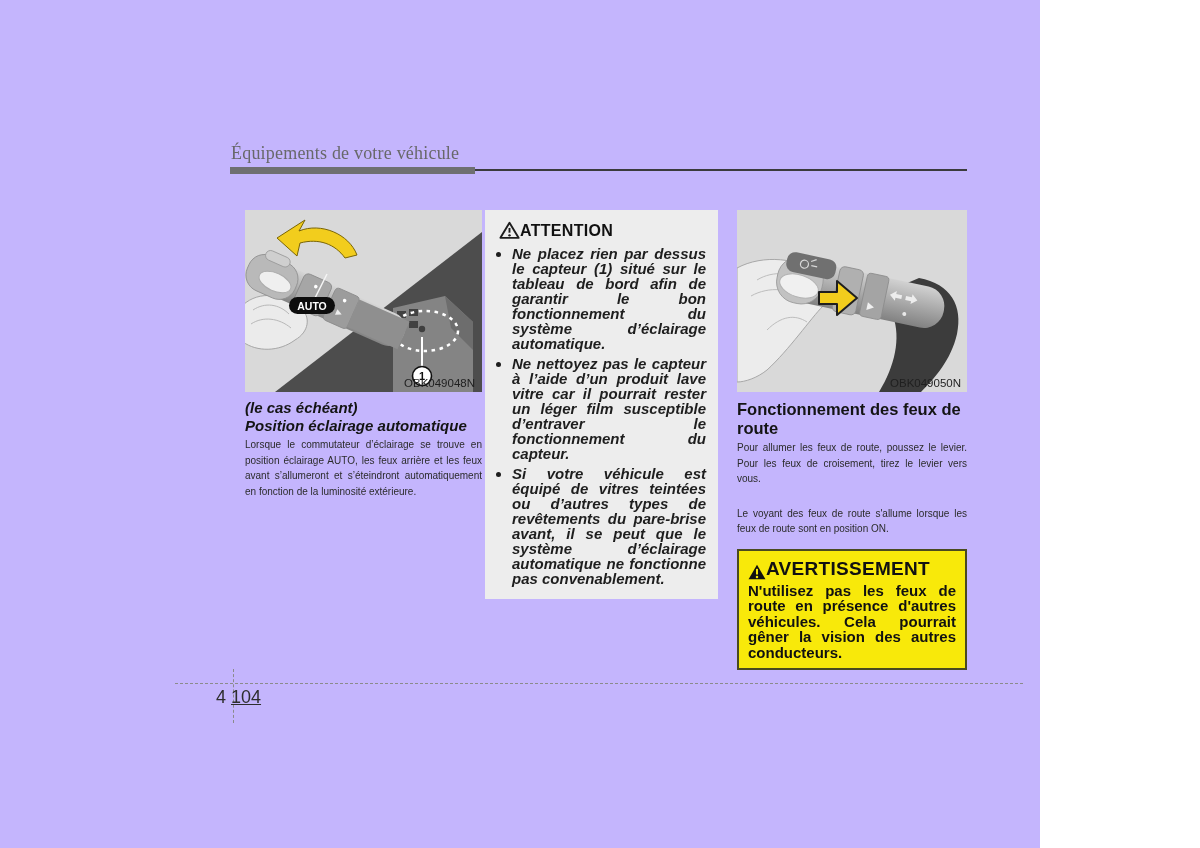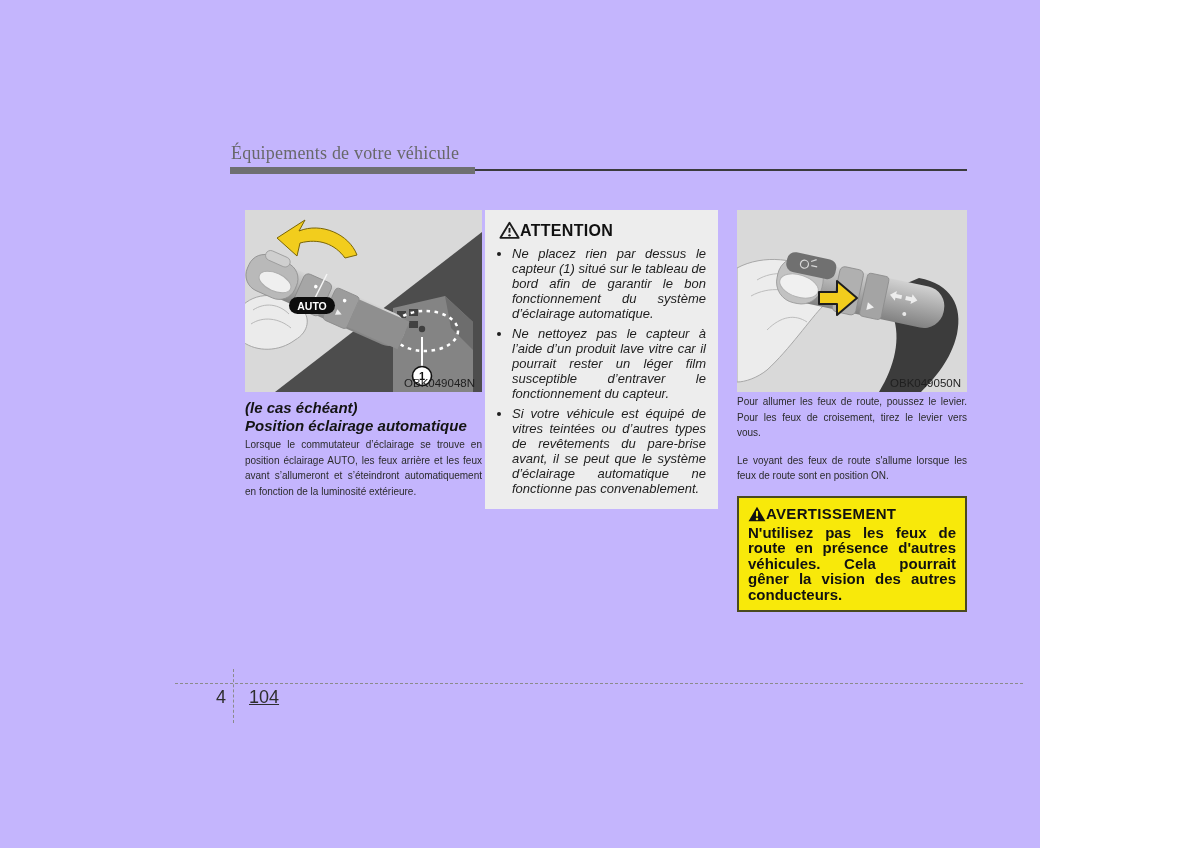--- a/index.html
+++ b/index.html
@@ -59,21 +59,21 @@
   .sec-heading.italic { font-style: italic; }
   .col-right .sec-heading { font-size: 16.5px; line-height: 18.5px; margin-top: 8px; }
 
   .body-text {
     margin: 2px 0 0 0;
     font-size: 10px;
     line-height: 15.5px;
     text-align: justify;
     color: #2b2b2b;
   }
-  .body-text + .body-text { margin-top: 12px; }
+  .body-text + .body-text { margin-top: 19px; }
 
   
   .attention-box {
     background: #ededed;
     padding: 11px 12px 13px 12px;
     box-sizing: border-box;
     min-height: 265px;
   }
   .box-title-row {
     display: flex;
@@ -85,40 +85,40 @@
     font-weight: bold;
     color: #111;
     letter-spacing: 0.3px;
   }
   .attention-list {
     margin: 0;
     padding-left: 15px;
     list-style: disc outside;
   }
   .attention-list li {
-    font-size: 13px;
+    font-size: 15px;
     line-height: 15px;
-    font-weight: normal;
+    font-weight: bold;
     font-style: italic;
     text-align: justify;
     color: #1e1e1e;
     margin-bottom: 5px;
   }
   .attention-list li:last-child { margin-bottom: 0; }
 
   
   .warning-box {
     margin-top: 12px;
     background: #f8e90a;
     border: 2px solid #4a4a1f;
     padding: 7px 9px 8px 9px;
     box-sizing: border-box;
   }
   .warning-box .box-title-row { margin: 0 0 3px 0; }
-  .warning-box .box-title { font-size: 15px; }
+  .warning-box .box-title { font-size: 19px; }
   .warning-body {
     margin: 0;
     font-size: 15px;
     line-height: 15.5px;
     font-weight: bold;
     text-align: justify;
     color: #111;
   }
 
   
@@ -142,21 +142,21 @@
     position: absolute;
     left: 192px;
     top: 687px;
     width: 34px;
     text-align: right;
     font-size: 18px;
     color: #2e2e2e;
   }
   .footer-page {
     position: absolute;
-    left: 249px;
+    left: 231px;
     top: 687px;
     font-size: 18px;
     color: #2e2e2e;
     text-decoration: underline;
   }
 
   .fig-caption-text {
     font-family: "Liberation Sans", "DejaVu Sans", sans-serif;
     font-size: 11.5px;
     fill: #1f1f1f;
@@ -299,20 +299,21 @@
           <polygon points="180,82 174,77 174,80 168,80 168,84 174,84 174,87" fill="#ededed"></polygon>
           <circle cx="170" cy="98" r="2" fill="#e8e8e8"></circle>
         </g>
 
         <ellipse cx="62" cy="76" rx="20" ry="11" transform="rotate(18 62 76)" fill="#f0f0f0" stroke="#b2b2b2" stroke-width="1"></ellipse>
 
         <polygon points="82,82 100,82 100,71 120,88 100,105 100,94 82,94" fill="#f2cd1d" stroke="#1f1f1f" stroke-width="2" stroke-linejoin="round"></polygon>
         <text class="fig-caption-text" x="224" y="177" text-anchor="end">OBK049050N</text>
       </svg>
     </figure>
+    <div class="sec-heading">Fonctionnement des feux de route</div>
     <p class="body-text">Pour allumer les feux de route, poussez le levier. Pour les feux de croisement, tirez le levier vers vous.</p>
     <p class="body-text">Le voyant des feux de route s'allume lorsque les feux de route sont en position ON.</p>
 
     <div class="warning-box">
       <div class="box-title-row">
         <svg width="18" height="16" viewBox="0 0 16 14">
           <path d="M8,0.5 L15.5,13.5 L0.5,13.5 Z" fill="#111111"></path>
           <rect x="7.1" y="4.2" width="1.8" height="5" fill="#f8e90a"></rect>
           <circle cx="8" cy="11.4" r="1.1" fill="#f8e90a"></circle>
         </svg>

